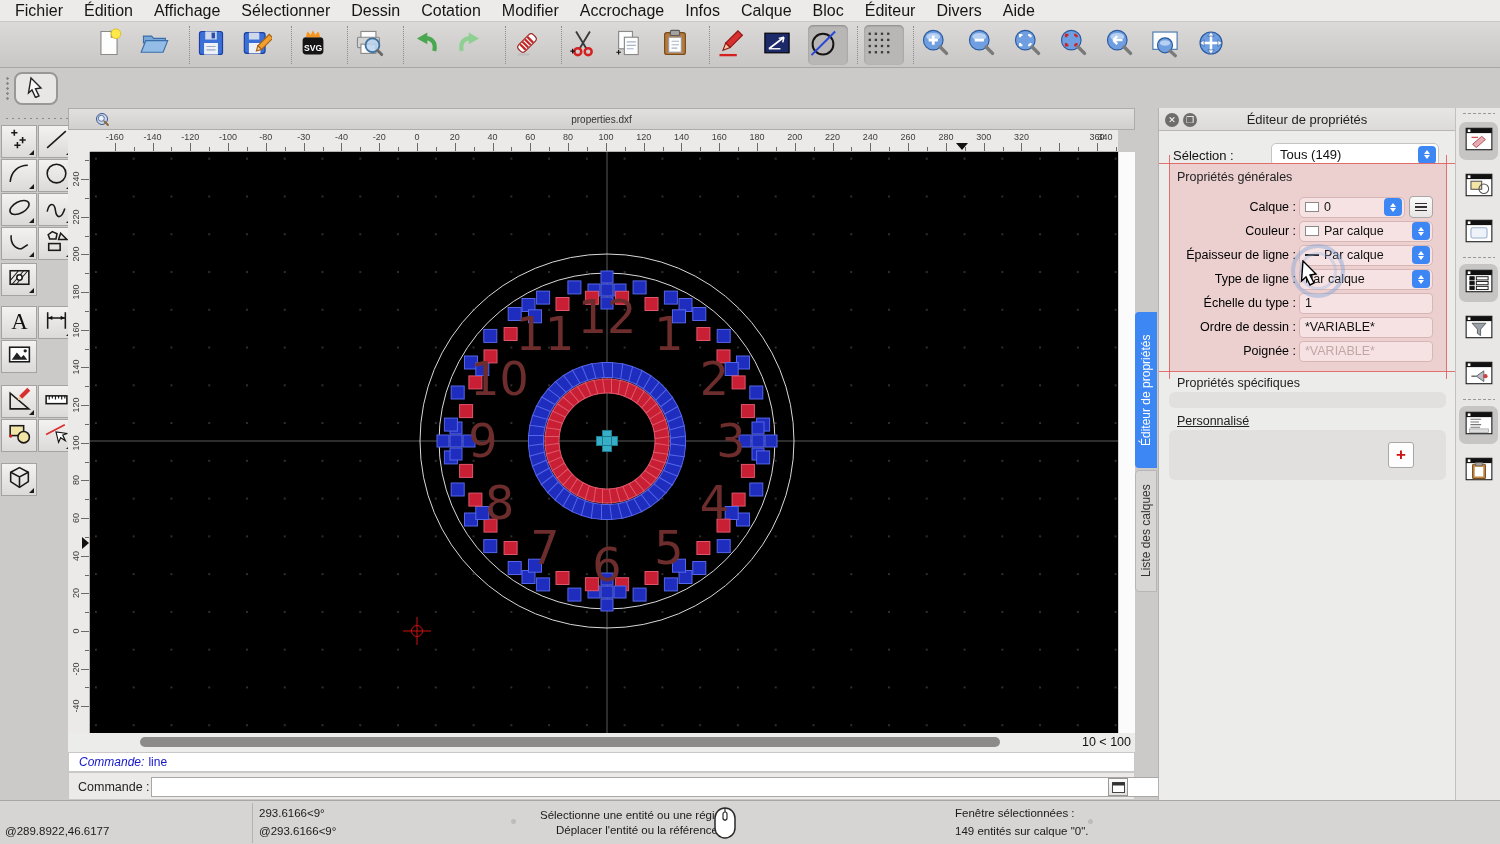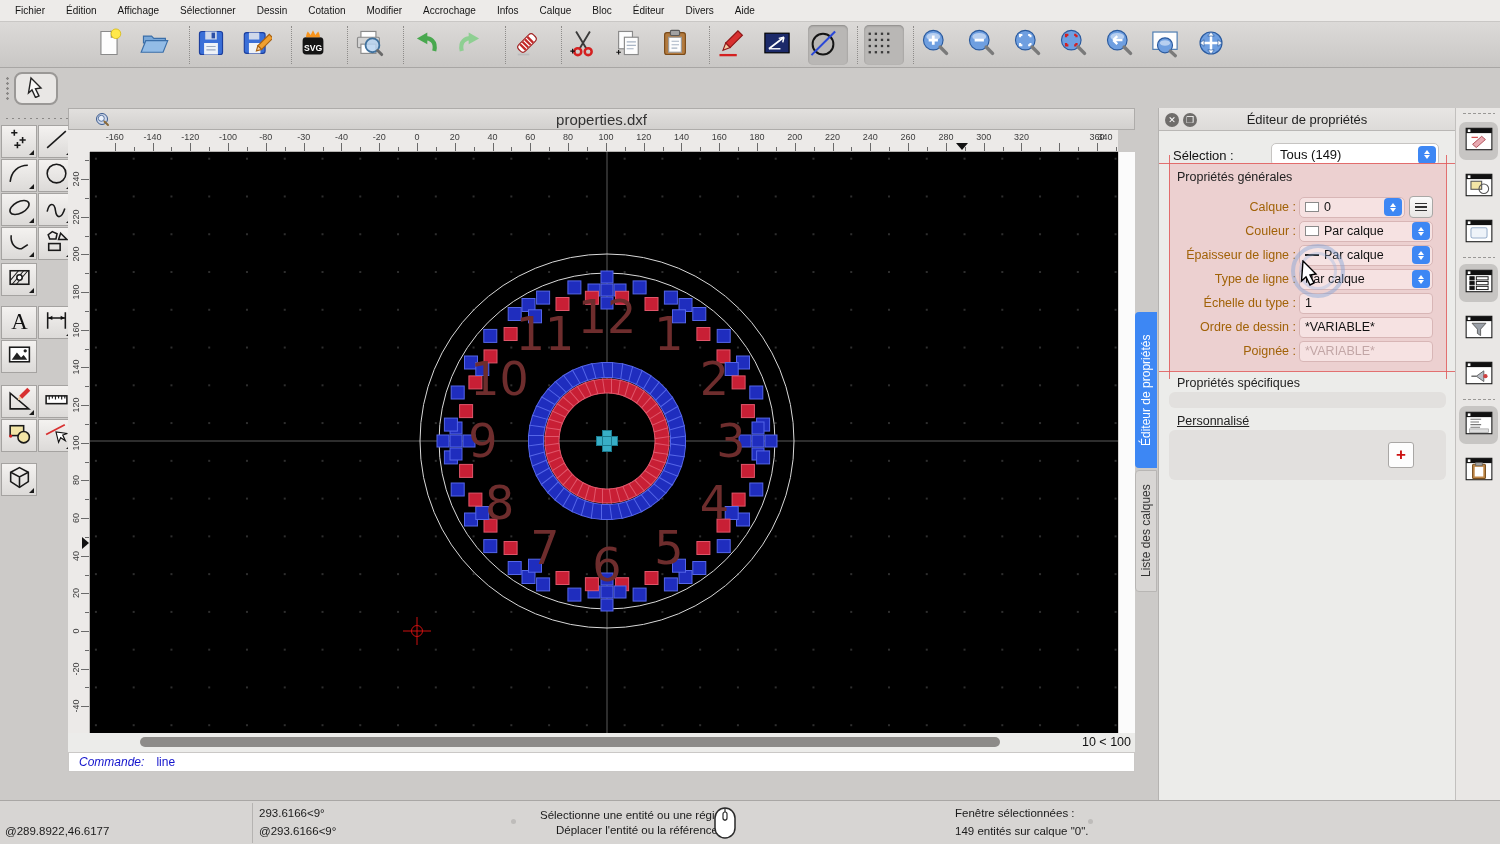--- a/index.html
+++ b/index.html
@@ -3,21 +3,21 @@
 <meta charset="utf-8">
 <style>
   * { margin:0; padding:0; box-sizing:border-box; }
   html,body { width:1500px; height:844px; overflow:hidden; }
   body { font-family:"Liberation Sans", sans-serif; background:#cccac8; }
   #app { position:relative; width:1500px; height:844px; background:#cccac8; }
 
   
   .menubar { position:absolute; left:0; top:0; width:1500px; height:22px;
     background:#edebe9; border-bottom:1px solid #c9c7c5; display:flex; align-items:center; padding-left:15px; }
-  .menubar .mitem { font-size:10px; color:#151515; margin-right:21px; white-space:nowrap; cursor:default; }
+  .menubar .mitem { font-size:16px; color:#151515; margin-right:21px; white-space:nowrap; cursor:default; }
 
   
   .toolbar { position:absolute; left:0; top:22px; width:1500px; height:46px;
     background:linear-gradient(#dcdad8,#c9c7c5); border-bottom:1px solid #a8a6a4; }
   .tbtn { position:absolute; top:3px; width:40px; height:40px; display:flex; align-items:center; border-radius:5px; }
   .tbtn.pressed { background:#b9b7b5; box-shadow:inset 0 1px 2px rgba(0,0,0,.25); }
   .tsep { position:absolute; top:4px; width:0; height:38px; border-left:1px dotted #8e8c8a; }
 
   
   .arrow-btn { position:absolute; left:14px; top:72px; width:44px; height:33px; border:2px solid #9a9896;
@@ -27,39 +27,39 @@
   .handle-h { position:absolute; left:4px; top:117px; width:66px; height:3px;
     background-image:radial-gradient(#8a8886 1px, transparent 1.2px); background-size:6px 3px; }
   .toolbtn { position:absolute; width:36px; height:33px; background:linear-gradient(#f4f2f0,#dcdad8);
     border:1px solid #a5a3a1; display:flex; align-items:center; justify-content:center; }
   .toolbtn .corner { position:absolute; right:2px; bottom:2px; width:0; height:0;
     border-left:5px solid transparent; border-bottom:5px solid #1a1a1a; }
 
   
   .mdi-title { position:absolute; left:68px; top:108px; width:1067px; height:22px;
     background:linear-gradient(#e2e0de,#d2d0ce); border:1px solid #aeacaa; display:flex; align-items:center; }
-  .mdi-title .doc-title { position:absolute; left:0; right:0; text-align:center; font-size:15px; color:#333; }
+  .mdi-title .doc-title { position:absolute; left:0; right:0; text-align:center; font-size:10px; color:#333; }
   .hruler { position:absolute; left:90px; top:130px; width:1028px; height:22px; background:#eceae8; border-bottom:1px solid #b5b3b1; overflow:hidden; }
   .vruler { position:absolute; left:68px; top:152px; width:22px; height:581px; background:#eceae8; border-right:1px solid #b5b3b1; overflow:hidden; }
   .ruler-corner { position:absolute; left:68px; top:130px; width:22px; height:22px; background:#eceae8; }
   .rlabel { position:absolute; font-size:9px; color:#3c3c3c; transform:translateX(-50%); top:2px; }
   .rtick { position:absolute; width:1px; background:#6a6a6a; }
   .vlabel { position:absolute; font-size:9px; color:#3c3c3c; transform:translate(-50%,-50%) rotate(-90deg); left:8px; }
   .vtick { position:absolute; height:1px; background:#6a6a6a; }
   .hmarker { position:absolute; width:0; height:0; border-left:6px solid transparent; border-right:6px solid transparent; border-top:7px solid #111; bottom:1px; transform:translateX(-50%); }
   .vmarker { position:absolute; width:0; height:0; border-top:6px solid transparent; border-bottom:6px solid transparent; border-left:7px solid #111; right:0; transform:translateY(-50%); }
 
   .canvas-wrap { position:absolute; left:90px; top:152px; width:1028px; height:581px; background:#000; }
   .vscroll { position:absolute; left:1118px; top:152px; width:17px; height:581px; background:#fbfbfb; border-left:1px solid #d5d3d1; }
   .hscroll-row { position:absolute; left:68px; top:733px; width:1067px; height:19px; background:#ececea; }
   .hscroll-thumb { position:absolute; left:72px; top:4px; width:860px; height:10px; background:#8d8b89; border-radius:5px; }
   .zoom-status { position:absolute; right:4px; top:2px; font-size:12.5px; color:#111; }
 
   .cmd-history { position:absolute; left:68px; top:752px; width:1067px; height:20px; background:#fff; border:1px solid #cac8c6; font-size:12px; display:flex; align-items:center; padding-left:10px; color:#1414cc; }
-  .cmd-history .lbl { font-style:italic; margin-right:12px; }
+  .cmd-history .lbl { font-style:italic; margin-right:4px; }
   .cmd-row { position:absolute; left:68px; top:772px; width:1067px; height:28px; background:#eceae8; border:1px solid #cac8c6; }
   .cmd-row .lbl { position:absolute; left:9px; top:7px; font-size:12.5px; color:#222; }
   .cmd-input { position:absolute; left:82px; top:4px; width:1018px; height:20px; background:#fff; border:1px solid #a9a7a5; font-size:12px; padding:0 4px; font-family:"Liberation Sans",sans-serif; }
   .cmd-btn { position:absolute; right:6px; top:5px; width:20px; height:18px; background:linear-gradient(#fcfcfc,#e4e2e0); border:1px solid #9a9896; display:flex; align-items:center; justify-content:center; }
 
   
   .vtab { position:absolute; left:1135px; width:22px; display:flex; align-items:center; justify-content:center;
     writing-mode:vertical-rl; transform:rotate(180deg); font-size:12px; border-radius:0 4px 4px 0; }
   .vtab.active { background:#3d87f4; color:#fff; }
   .vtab.inactive { background:#d8d6d4; color:#333; border:1px solid #b8b6b4; }
@@ -73,21 +73,21 @@
   .sel-combo { position:absolute; left:112px; top:35px; width:168px; height:23px; background:#fff; border:1px solid #c6c4c2; border-radius:5px; display:flex; align-items:center; padding:0 2px 0 8px; font-size:13px; color:#111; }
   .stepper { margin-left:auto; width:18px; height:18px; background:#3d87f4; border-radius:4px; display:flex; flex-direction:column; align-items:center; justify-content:center; gap:1px; flex:none; }
   .stepper i { width:0; height:0; border-left:3.5px solid transparent; border-right:3.5px solid transparent; }
   .stepper .up { border-bottom:4px solid #fff; }
   .stepper .dn { border-top:4px solid #fff; }
 
   .pink-box { position:absolute; left:10px; top:55px; width:277px; height:208px; background:#ecd0d0; }
   .ann-line { position:absolute; background:rgba(224,90,90,.85); }
   .section-label { font-size:12.5px; color:#222; }
   .prow { position:absolute; height:22px; display:flex; align-items:center; }
-  .prow .plabel { position:absolute; right:160px; font-size:12.5px; color:#a16207; white-space:nowrap; }
+  .prow .plabel { position:absolute; right:160px; font-size:12.5px; color:#000000; white-space:nowrap; }
   .pcombo { position:absolute; left:140px; height:21px; background:#f6e2e2; border:1px solid #d8b6b6; border-radius:5px; display:flex; align-items:center; padding:0 2px 0 5px; font-size:12.5px; color:#111; }
   .pfield { position:absolute; left:140px; width:134px; height:21px; background:#f6e2e2; border:1px solid #d8b6b6; border-radius:4px; font-size:12.5px; color:#111; display:flex; align-items:center; padding-left:5px; }
   .swatch-rect { width:14px; height:10px; background:#fff; border:1px solid #8a8a8a; margin-right:5px; flex:none; }
   .swatch-line { width:14px; height:0; border-top:2px solid #222; margin-right:5px; flex:none; }
   .menu-btn { position:absolute; left:250px; width:24px; height:22px; background:linear-gradient(#fbfbfb,#e8e6e4); border:1px solid #a9a7a5; border-radius:4px; display:flex; flex-direction:column; align-items:center; justify-content:center; gap:2px; }
   .menu-btn b { width:12px; height:1.5px; background:#333; }
   .graybar { position:absolute; background:#e2e0de; border-radius:6px; }
   .plus-btn { position:absolute; width:26px; height:26px; background:#fdfdfd; border:1px solid #a9a7a5; border-radius:3px; color:#cc1111; font-size:17px; font-weight:bold; display:flex; align-items:center; justify-content:center; }
 
   
@@ -800,20 +800,30 @@
 
   <div class="hscroll-row">
     <div class="hscroll-thumb"></div>
     <div class="zoom-status">10 &lt; 100</div>
   </div>
 
   <div class="cmd-history">
     <span class="lbl">Commande:</span>
     <span>line</span>
   </div>
+  <div class="cmd-row">
+    <span class="lbl">Commande :</span>
+    <input class="cmd-input" value="" style="">
+    <div class="cmd-btn">
+      <svg width="13" height="11" viewBox="0 0 13 11">
+          <rect x="0.5" y="0.5" width="12" height="10" fill="#fff" stroke="#444"></rect>
+          <rect x="0.5" y="0.5" width="12" height="3" fill="#333"></rect>
+        </svg>
+    </div>
+  </div>
 
   <div class="vtab active" id="vtab0" style="top:312px; height:156px;">Éditeur de propriétés</div>
   <div class="vtab inactive" id="vtab1" style="top:470px; height:122px;">Liste des calques</div>
 
   <div class="panel">
     <div class="panel-header">
       <div class="hbtn" style="left:6px;">✕</div>
       <div class="hbtn" style="left:24px;">❐</div>
       <div class="title">Éditeur de propriétés</div>
     </div>

